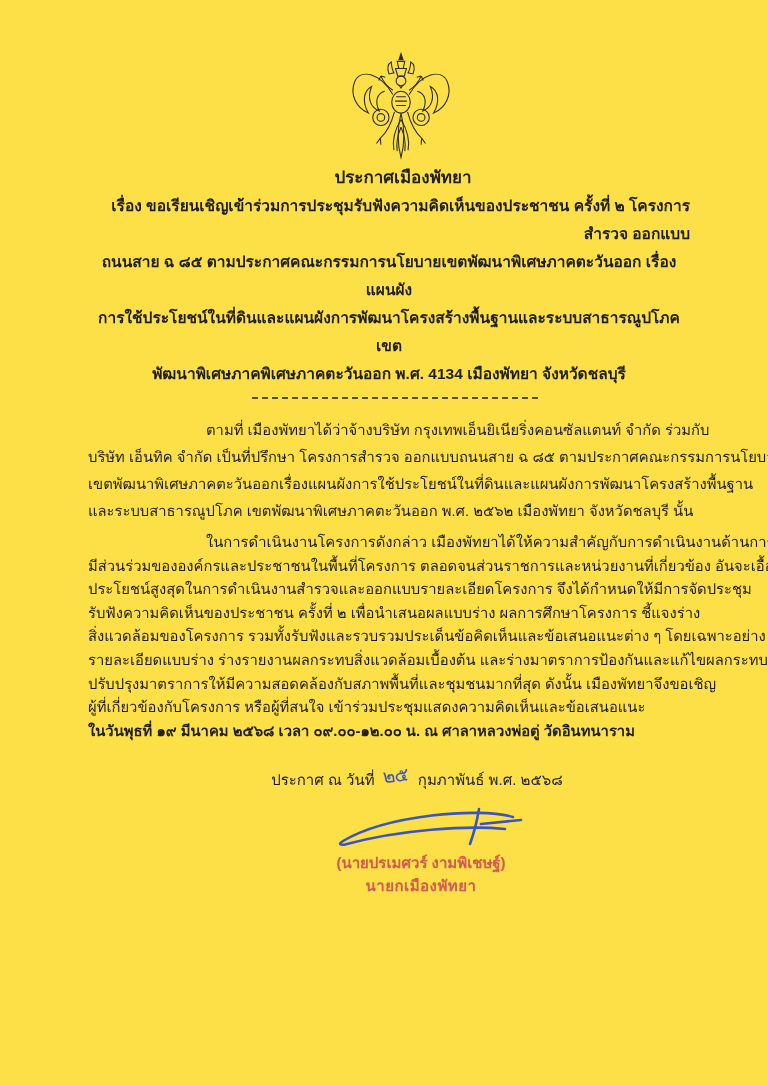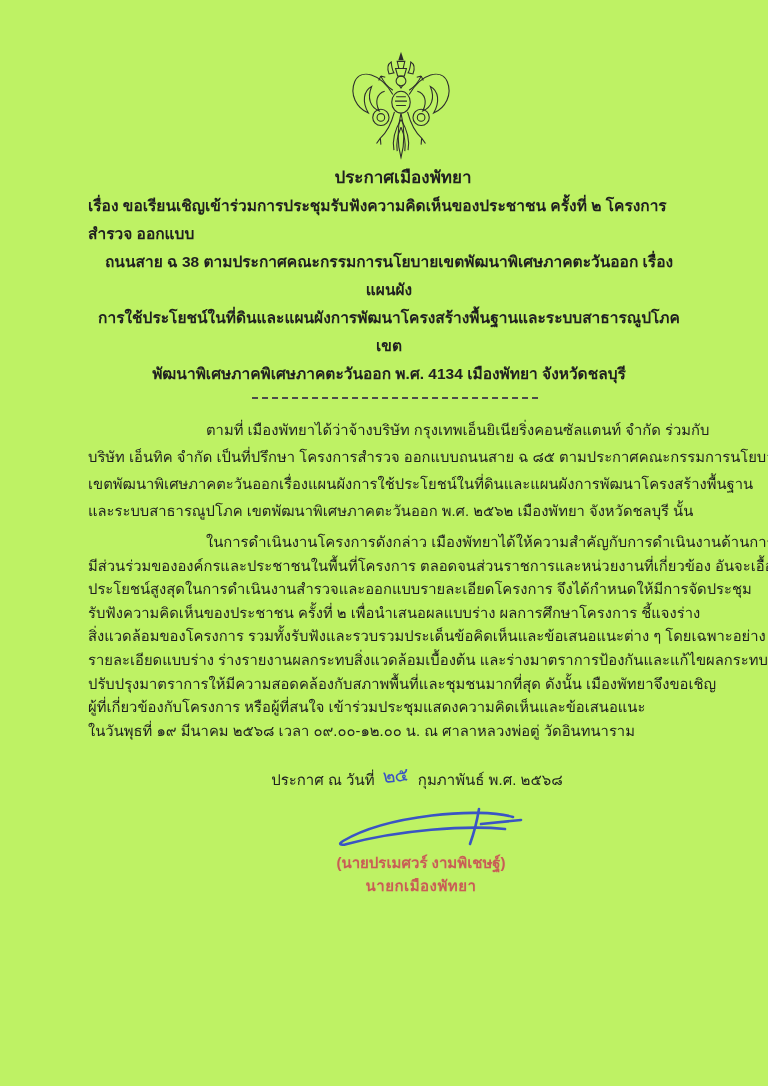--- a/index.html
+++ b/index.html
@@ -1,20 +1,20 @@
 <!DOCTYPE html>
 <html><head>
 <meta charset="utf-8">
 <style>
   html,body{margin:0;padding:0;background:#e8e8e8;}
   .page{
     position:relative;
     width:768px;height:1086px;
     margin:0 auto;
-    background:#bef264;
+    background:#fde047;
     font-family:"Liberation Sans","DejaVu Sans",sans-serif;
     color:#1f1f1f;
     overflow:hidden;
   }
   .content{
     position:absolute;
     left:88px;right:78px;top:0;
   }
   .emblem-wrap{
     margin:50px auto 0;
@@ -30,35 +30,35 @@
     line-height:24px;
     transform:translateX(14px);
   }
   .subject{margin-top:2px;}
   .subject .line{
     text-align:center;
     font-size:15.5px;
     font-weight:700;
     line-height:28px;
   }
-  .subject .line.first{text-align:left;}
+  .subject .line.first{text-align:right;}
   .separator{
     width:286px;
     margin:9px auto 0;
     border-top:2.5px dashed #4b4b4b;
     height:0;
     transform:translateX(6px);
   }
   .para{font-size:14.8px;}
   .para .line{line-height:27px; white-space:nowrap;}
   .para1{margin-top:18px;}
   .para2{margin-top:6px;}
   .para2 .line{line-height:23.6px;}
   .para .line.indent{padding-left:118px;}
-  .para .line.bold{font-weight:400;}
+  .para .line.bold{font-weight:700;}
   .date-line{
     margin-top:20px;
     text-align:center;
     font-size:15px;
     transform:translateX(28px);
   }
   .handwritten-day{
     display:inline-block;
     color:#3a54c4;
     font-size:19px;
@@ -125,21 +125,21 @@
         <path d="M110 116 C104 140 102 168 110 198 C118 168 116 140 110 116"></path>
         <path d="M110 128 C98 148 94 168 97 184 M110 128 C122 148 126 168 123 184"></path>
         <path d="M110 142 C103 158 101 172 103 186 M110 142 C117 158 119 172 117 186"></path>
       </svg>
     </div>
 
     <div class="doc-title">ประกาศเมืองพัทยา</div>
 
     <div class="subject">
       <div class="line first">เรื่อง  ขอเรียนเชิญเข้าร่วมการประชุมรับฟังความคิดเห็นของประชาชน ครั้งที่ ๒ โครงการสำรวจ ออกแบบ</div>
-      <div class="line">ถนนสาย ฉ 38 ตามประกาศคณะกรรมการนโยบายเขตพัฒนาพิเศษภาคตะวันออก เรื่องแผนผัง</div>
+      <div class="line">ถนนสาย ฉ ๘๕ ตามประกาศคณะกรรมการนโยบายเขตพัฒนาพิเศษภาคตะวันออก เรื่องแผนผัง</div>
       <div class="line">การใช้ประโยชน์ในที่ดินและแผนผังการพัฒนาโครงสร้างพื้นฐานและระบบสาธารณูปโภค เขต</div>
       <div class="line">พัฒนาพิเศษภาคพิเศษภาคตะวันออก พ.ศ. 4134 เมืองพัทยา จังหวัดชลบุรี</div>
     </div>
 
     <div class="separator"></div>
 
     <div class="para para1">
       <div class="line indent">ตามที่ เมืองพัทยาได้ว่าจ้างบริษัท กรุงเทพเอ็นยิเนียริ่งคอนซัลแตนท์ จำกัด ร่วมกับ</div>
       <div class="line">บริษัท เอ็นทิค จำกัด เป็นที่ปรึกษา โครงการสำรวจ ออกแบบถนนสาย ฉ ๘๕ ตามประกาศคณะกรรมการนโยบาย</div>
       <div class="line">เขตพัฒนาพิเศษภาคตะวันออกเรื่องแผนผังการใช้ประโยชน์ในที่ดินและแผนผังการพัฒนาโครงสร้างพื้นฐาน</div>

